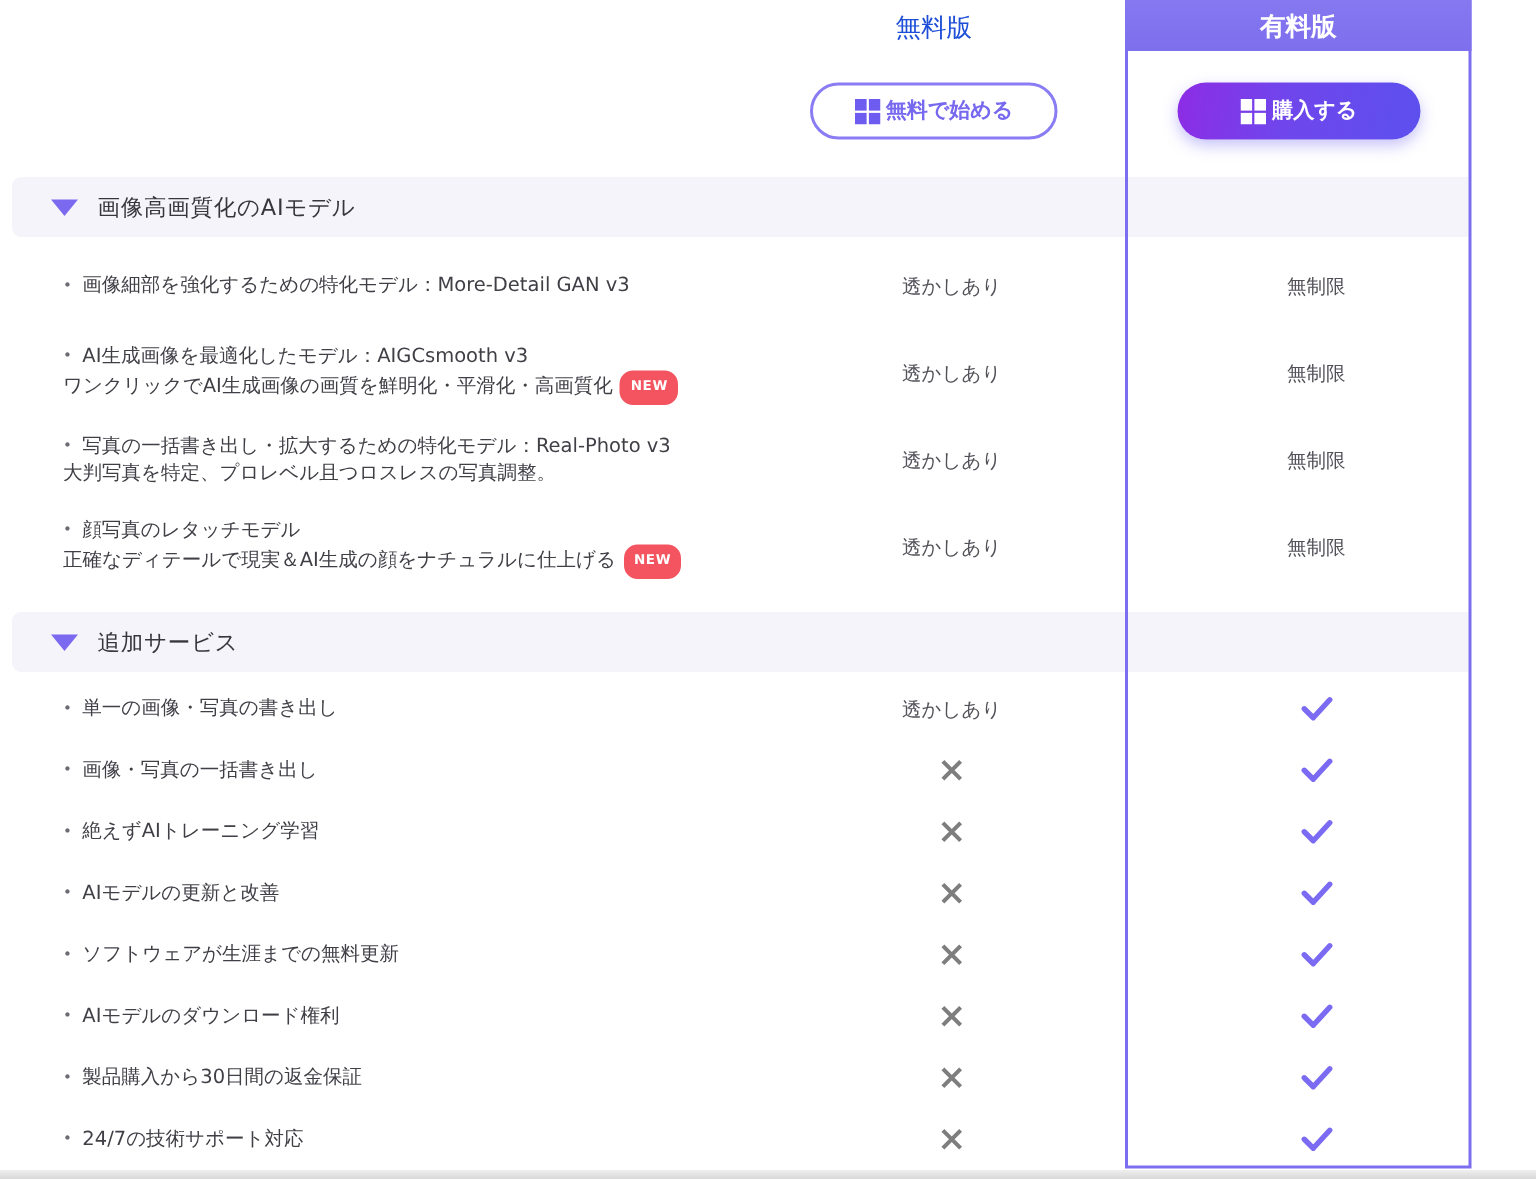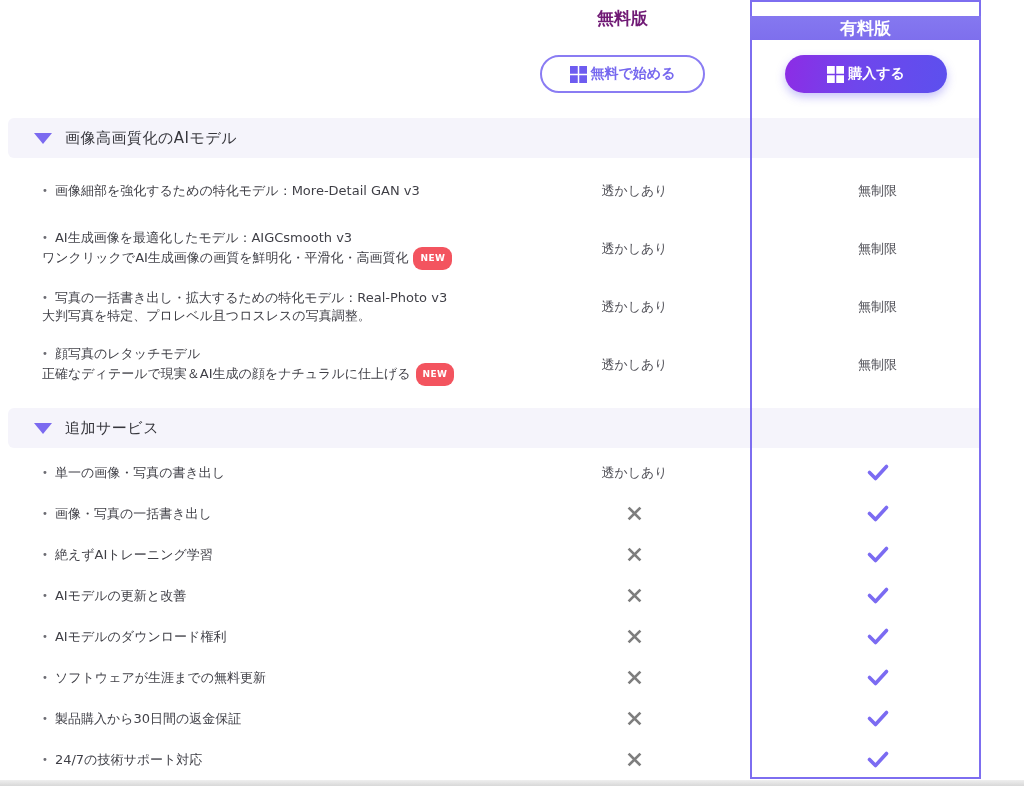--- a/index.html
+++ b/index.html
@@ -2,26 +2,26 @@
 <html><head>
 <meta charset="utf-8">
 <style>
   html,body{margin:0;padding:0;background:#fff;}
   body{font-family:"DejaVu Sans","Liberation Sans",sans-serif;}
   .page{position:relative;width:1024px;height:786px;background:#ffffff;overflow:hidden;}
 
   
   .paid-box{position:absolute;left:750px;top:0;width:227px;height:775px;
     border:2px solid #7d6ef0;pointer-events:none;z-index:5;background:transparent;}
-  .paid-band{position:absolute;left:750px;top:16px;width:231px;height:24px;
+  .paid-band{position:absolute;left:750px;top:0;width:231px;height:34px;
     background:linear-gradient(180deg,#8578f0,#7e6fed);color:#fff;font-weight:bold;
     font-size:17px;display:flex;align-items:center;justify-content:center;z-index:6;text-align:center;}
 
   .free-title{position:absolute;left:540px;top:7px;width:165px;text-align:center;
-    font-size:17px;font-weight:bold;color:#701a75;z-index:2;}
+    font-size:17px;font-weight:normal;color:#1d4ed8;z-index:2;}
 
   .free-btn{position:absolute;left:540px;top:55px;width:165px;height:38px;box-sizing:border-box;
     border:2px solid #8a7cf3;border-radius:19px;background:#fff;color:#7668ef;
     display:flex;align-items:center;justify-content:center;gap:4px;
     font-size:14px;font-weight:bold;cursor:pointer;z-index:7;font-family:inherit;}
   .paid-btn{position:absolute;left:785px;top:55px;width:162px;height:38px;border:none;
     border-radius:19px;background:linear-gradient(100deg,#8d2ce5 0%,#6f46ec 45%,#5c50ee 100%);
     color:#fff;display:flex;align-items:center;justify-content:center;gap:4px;
     font-size:14px;font-weight:bold;cursor:pointer;z-index:7;font-family:inherit;
     box-shadow:0 4px 10px rgba(93,80,238,.35);}
@@ -185,34 +185,34 @@
     <div class="col-free"><span class="cross"><svg width="17" height="17" viewBox="0 0 17 17">
                 <path d="M2.6 2.6 L14.4 14.4 M14.4 2.6 L2.6 14.4" stroke="#7e7e7e" stroke-width="2.7"></path>
               </svg></span></div>
     <div class="spacer"></div>
     <div class="col-paid"><span class="check"><svg width="24" height="19" viewBox="0 0 24 19">
                 <path d="M3.5 9.5 L9.5 15.5 L20.5 3.5" fill="none" stroke="#7b6bf2" stroke-width="3.6" stroke-linecap="round" stroke-linejoin="round"></path>
               </svg></span></div>
   </div>
         <div class="row row-short">
     <div class="col-label">
+      <div class="l1"><span class="dot">•</span><span class="l1-text">ソフトウェアが生涯までの無料更新</span></div>
+
+    </div>
+    <div class="col-free"><span class="cross"><svg width="17" height="17" viewBox="0 0 17 17">
+                <path d="M2.6 2.6 L14.4 14.4 M14.4 2.6 L2.6 14.4" stroke="#7e7e7e" stroke-width="2.7"></path>
+              </svg></span></div>
+    <div class="spacer"></div>
+    <div class="col-paid"><span class="check"><svg width="24" height="19" viewBox="0 0 24 19">
+                <path d="M3.5 9.5 L9.5 15.5 L20.5 3.5" fill="none" stroke="#7b6bf2" stroke-width="3.6" stroke-linecap="round" stroke-linejoin="round"></path>
+              </svg></span></div>
+  </div>
+        <div class="row row-short">
+    <div class="col-label">
       <div class="l1"><span class="dot">•</span><span class="l1-text">AIモデルのダウンロード権利</span></div>
-
-    </div>
-    <div class="col-free"><span class="cross"><svg width="17" height="17" viewBox="0 0 17 17">
-                <path d="M2.6 2.6 L14.4 14.4 M14.4 2.6 L2.6 14.4" stroke="#7e7e7e" stroke-width="2.7"></path>
-              </svg></span></div>
-    <div class="spacer"></div>
-    <div class="col-paid"><span class="check"><svg width="24" height="19" viewBox="0 0 24 19">
-                <path d="M3.5 9.5 L9.5 15.5 L20.5 3.5" fill="none" stroke="#7b6bf2" stroke-width="3.6" stroke-linecap="round" stroke-linejoin="round"></path>
-              </svg></span></div>
-  </div>
-        <div class="row row-short">
-    <div class="col-label">
-      <div class="l1"><span class="dot">•</span><span class="l1-text">ソフトウェアが生涯までの無料更新</span></div>
 
     </div>
     <div class="col-free"><span class="cross"><svg width="17" height="17" viewBox="0 0 17 17">
                 <path d="M2.6 2.6 L14.4 14.4 M14.4 2.6 L2.6 14.4" stroke="#7e7e7e" stroke-width="2.7"></path>
               </svg></span></div>
     <div class="spacer"></div>
     <div class="col-paid"><span class="check"><svg width="24" height="19" viewBox="0 0 24 19">
                 <path d="M3.5 9.5 L9.5 15.5 L20.5 3.5" fill="none" stroke="#7b6bf2" stroke-width="3.6" stroke-linecap="round" stroke-linejoin="round"></path>
               </svg></span></div>
   </div>

